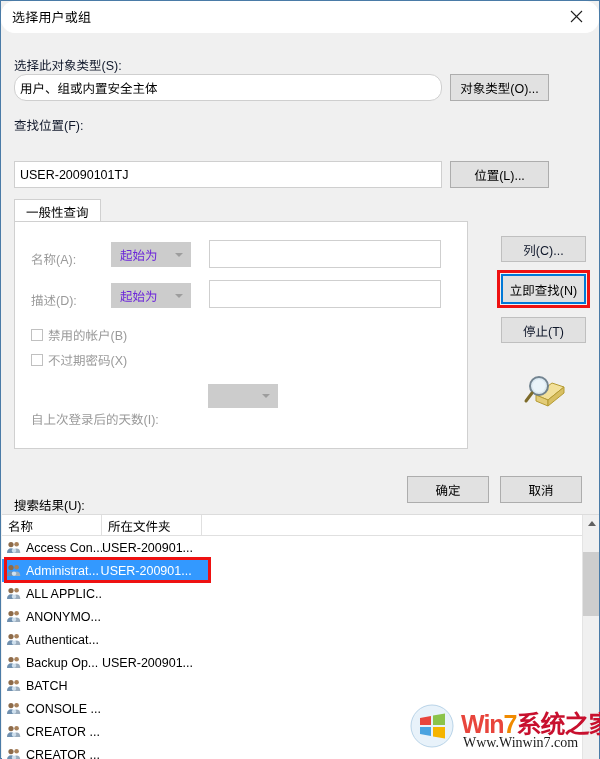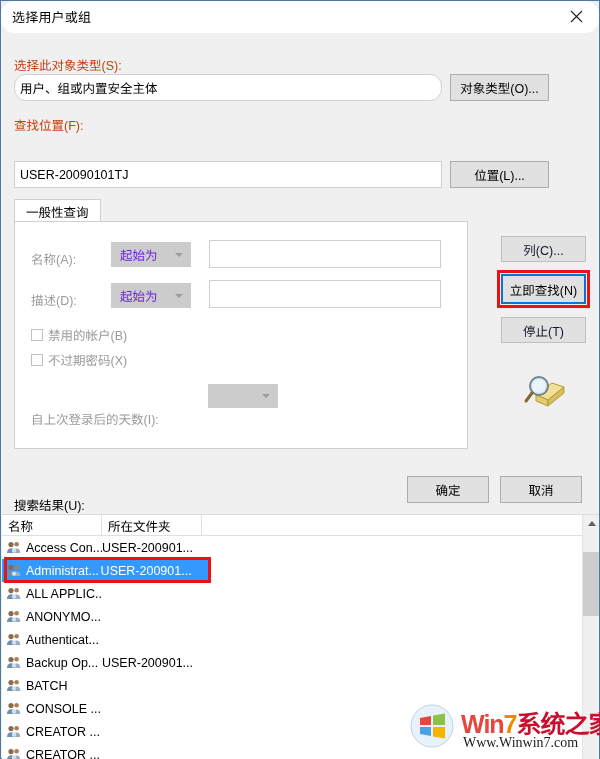--- a/index.html
+++ b/index.html
@@ -60,21 +60,21 @@
   
   .dlg-body {
     flex: 1;
     position: relative;
     background: #f0f0f0;
   }
 
   .field-label {
     position: absolute;
     font-size: 12.5px;
-    color: #c2410c;
+    color: #0f172a;
     white-space: nowrap;
   }
 
   .textbox {
     position: absolute;
     box-sizing: border-box;
     background: #ffffff;
     border: 1px solid #cfcfcf;
     font-size: 12.5px;
     color: #000000;

